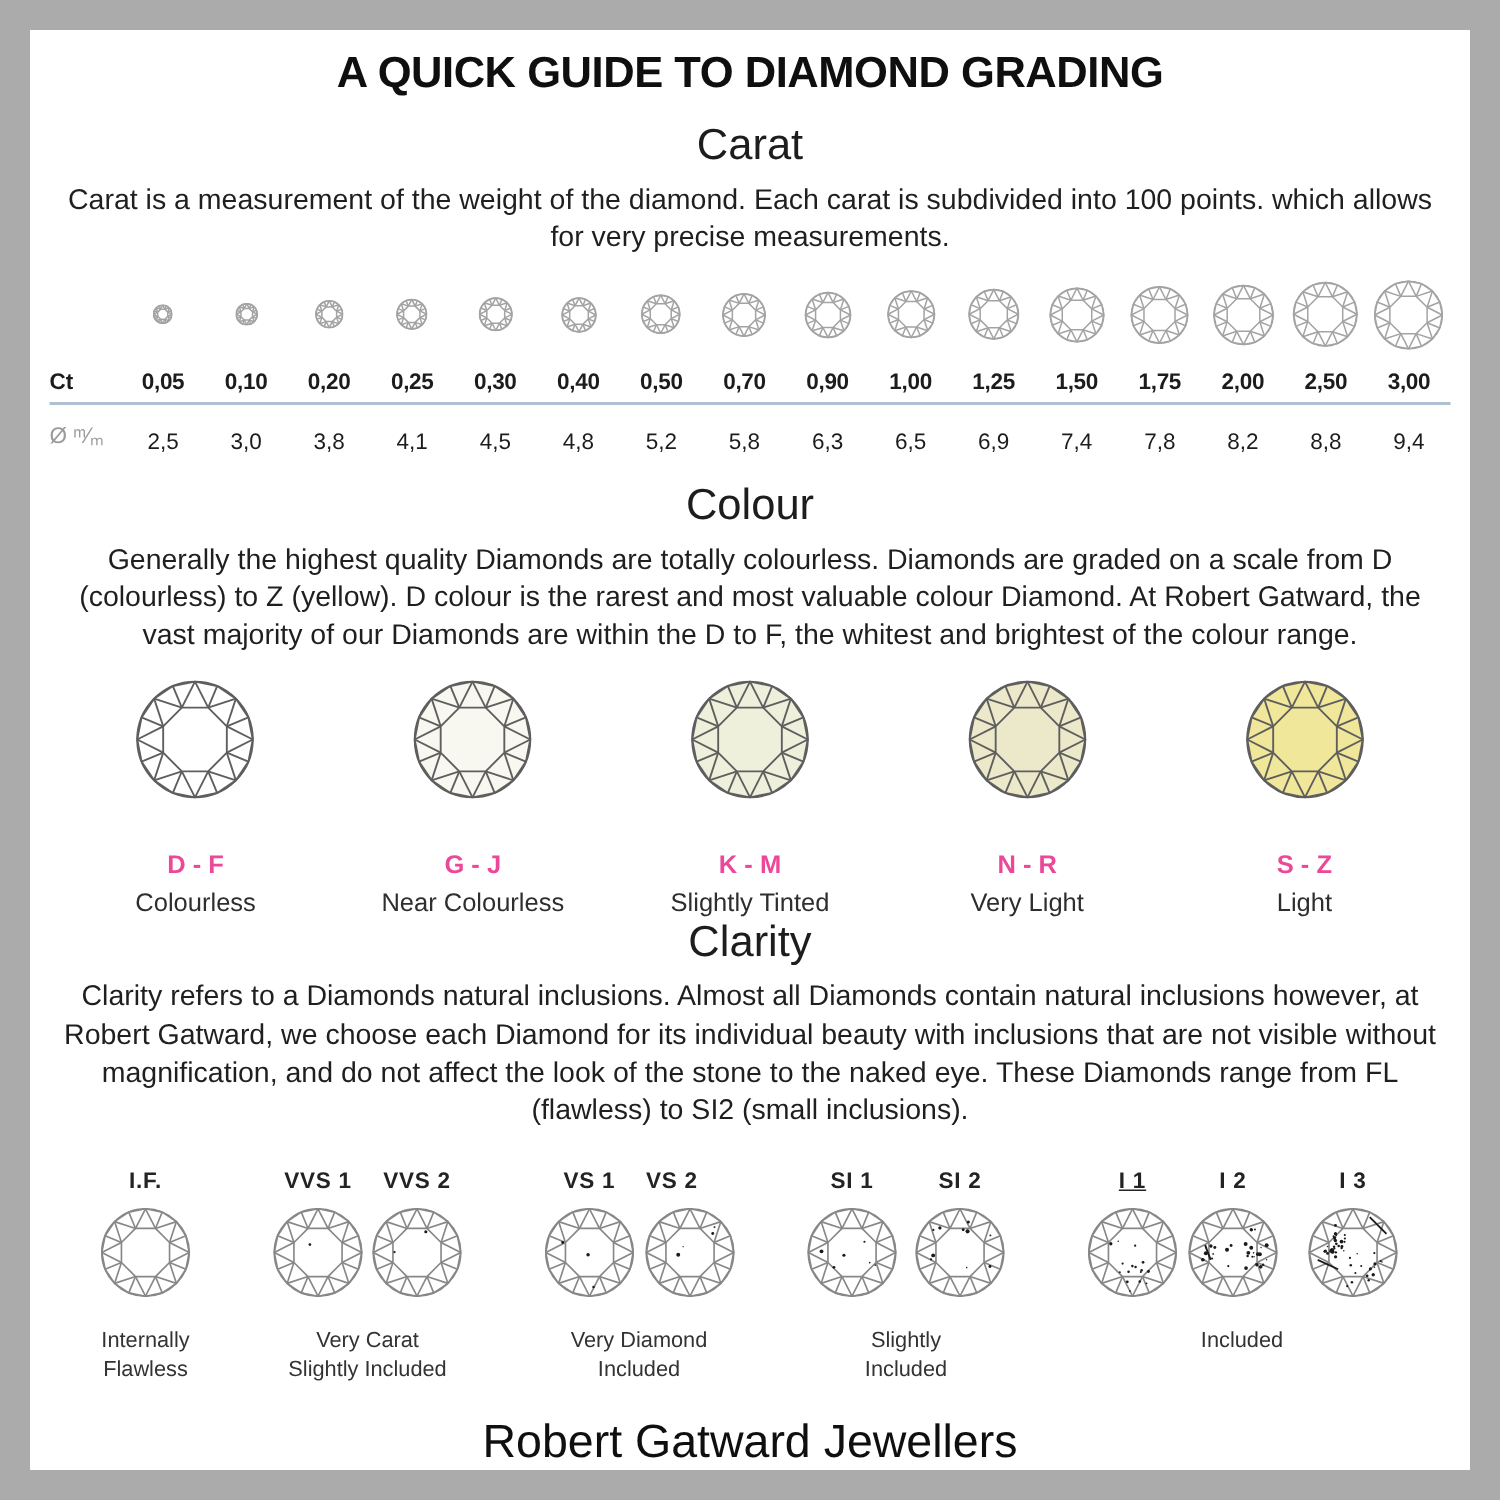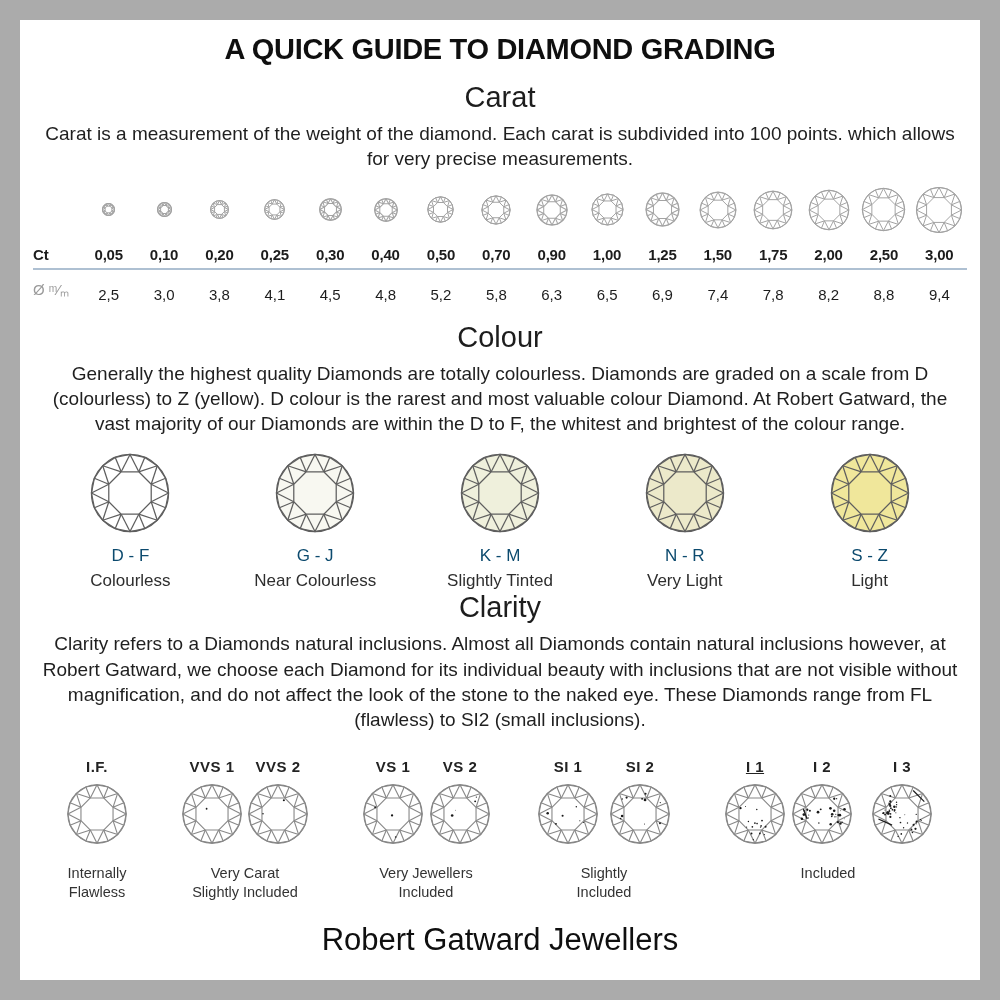--- a/index.html
+++ b/index.html
@@ -30,21 +30,21 @@
   }
   .carat-stone-cell{display:flex;justify-content:center;align-items:center;height:56px;}
   .carat-ct-cell{text-align:center;font-weight:700;font-size:15px;padding-top:8px;letter-spacing:-0.2px;}
   .carat-ct-rowlabel{font-weight:700;font-size:15px;padding-top:8px;}
   .carat-divider{grid-column:1/-1;border-top:2px solid #aec0d2;margin-top:5px;}
   .carat-mm-cell{text-align:center;font-size:15px;padding-top:16px;}
   .carat-mm-rowlabel{font-size:15px;color:#9a9a9a;padding-top:5px;}
   
   .colour-row{display:flex;width:924px;margin:16px auto 0;}
   .colour-col{flex:1;text-align:center;}
-  .colour-range{font-size:17px;font-weight:400;margin-top:8px;color:#0c4a6e;}
+  .colour-range{font-size:17px;font-weight:700;margin-top:28px;color:#ec4899;}
   .colour-label{font-size:17px;margin-top:5px;color:#2e2e2e;}
   
   .clarity-row{position:relative;width:960px;height:152px;margin:26px auto 0;}
   .clarity-code{position:absolute;top:0;width:90px;margin-left:-45px;text-align:center;
     font-size:15px;font-weight:700;letter-spacing:0.5px;color:#232323;}
   .clarity-stone{position:absolute;top:25px;width:62px;height:62px;margin-left:-31px;}
   .clarity-group-label{position:absolute;top:106px;width:180px;margin-left:-90px;
     text-align:center;font-size:14.5px;line-height:1.3;color:#333;}
   
   .footer-brand{
@@ -1331,21 +1331,21 @@
               <line x1="39.28" y1="24.13" x2="50.00" y2="3.00"></line>
               <line x1="16.77" y1="16.77" x2="32.01" y2="6.58"></line>
               <line x1="32.01" y1="6.58" x2="50.00" y2="3.00"></line>
             </g>
             <g fill="#1A1A1A" stroke="none">
               <circle cx="21.17" cy="39.23" r="1.51"></circle>
               <circle cx="48.48" cy="52.31" r="1.87"></circle>
               <circle cx="54.29" cy="87.15" r="1.33"></circle>
             </g>
           </svg></div>
-        <div class="clarity-code" style="left: 440px;">VS 2</div>
+        <div class="clarity-code" style="left: 428px;">VS 2</div>
         <div class="clarity-stone" style="left: 440px;"><svg width="62" height="62" viewBox="0 0 100 100">
             <g stroke="#878787" stroke-width="1.77" fill="none" stroke-linejoin="round">
               <circle cx="50" cy="50" r="47" fill="#FFFFFF"></circle>
               <polygon points="60.72,24.13 75.87,39.28 75.87,60.72 60.72,75.87 39.28,75.87 24.13,60.72 24.13,39.28 39.28,24.13"></polygon>
               <line x1="60.72" y1="24.13" x2="67.99" y2="6.58"></line>
               <line x1="60.72" y1="24.13" x2="50.00" y2="3.00"></line>
               <line x1="60.72" y1="24.13" x2="83.23" y2="16.77"></line>
               <line x1="50.00" y1="3.00" x2="67.99" y2="6.58"></line>
               <line x1="67.99" y1="6.58" x2="83.23" y2="16.77"></line>
               <line x1="75.87" y1="39.28" x2="93.42" y2="32.01"></line>
@@ -1385,21 +1385,21 @@
               <line x1="32.01" y1="6.58" x2="50.00" y2="3.00"></line>
             </g>
             <g fill="#1A1A1A" stroke="none">
               <circle cx="37.34" cy="52.40" r="2.12"></circle>
               <circle cx="74.46" cy="29.61" r="1.55"></circle>
               <circle cx="76.38" cy="22.71" r="1.07"></circle>
               <circle cx="42.63" cy="43.75" r="0.71"></circle>
             </g>
           </svg></div>
         <div class="clarity-group-label" style="left: 406px;">
-          <div>Very Jewellers</div>
+          <div>Very Diamond</div>
           <div>Included</div>
         </div>
         <div class="clarity-code" style="left: 548px;">SI 1</div>
         <div class="clarity-stone" style="left: 548px;"><svg width="62" height="62" viewBox="0 0 100 100">
             <g stroke="#878787" stroke-width="1.77" fill="none" stroke-linejoin="round">
               <circle cx="50" cy="50" r="47" fill="#FFFFFF"></circle>
               <polygon points="60.72,24.13 75.87,39.28 75.87,60.72 60.72,75.87 39.28,75.87 24.13,60.72 24.13,39.28 39.28,24.13"></polygon>
               <line x1="60.72" y1="24.13" x2="67.99" y2="6.58"></line>
               <line x1="60.72" y1="24.13" x2="50.00" y2="3.00"></line>
               <line x1="60.72" y1="24.13" x2="83.23" y2="16.77"></line>

